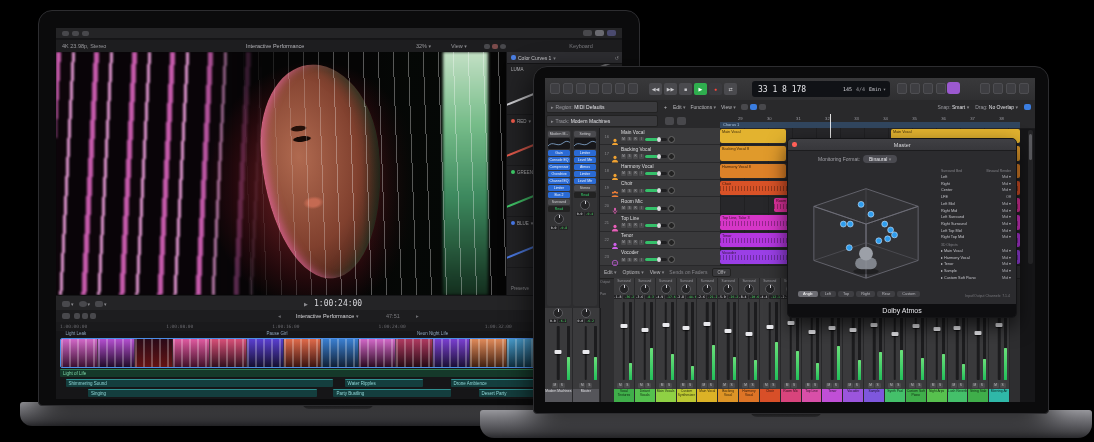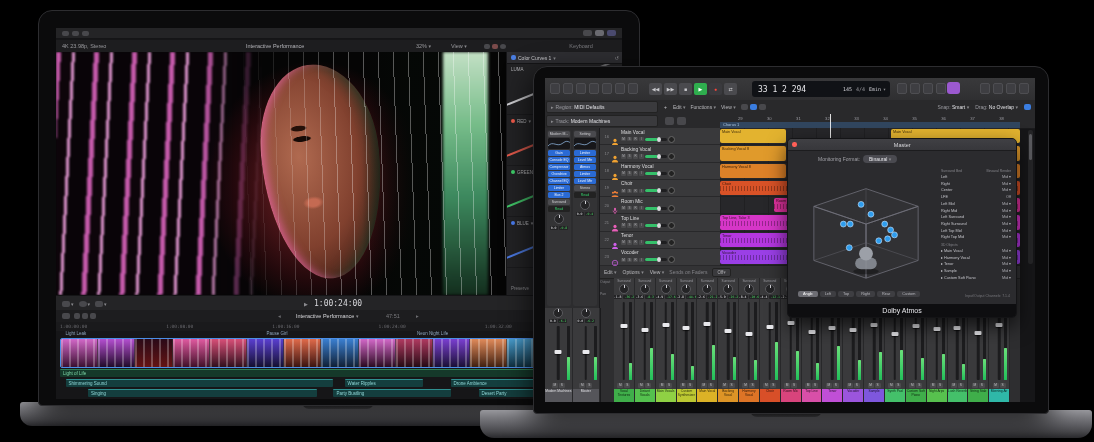--- a/index.html
+++ b/index.html
@@ -314,21 +314,21 @@
           </div>
         <div id="lg-transport" style="position:absolute;left:104px;top:5px;display:flex;gap:2px;">
             <span class="tbtn">◀◀</span>
             <span class="tbtn">▶▶</span>
             <span class="tbtn">■</span>
             <span class="tbtn play">▶</span>
             <span class="tbtn rec">●</span>
             <span class="tbtn">⇄</span>
           </div>
         <div class="lcd">
-          <span style="font-size:8px;margin-left:6px;">33 1 2 294</span>
+          <span style="font-size:8px;margin-left:6px;">33 1 8 178</span>
           <span style="flex:1"></span>
           <span style="font-size:5px;color:#cfcfd4;">145</span>
           <span style="font-size:5px;color:#9a9aa0;margin:0 4px;">4/4</span>
           <span style="font-size:5px;color:#cfcfd4;">Emin</span>
           <span class="caret" style="margin:0 4px 0 2px;">▾</span>
         </div>
         <div id="lg-icons-mid" style="position:absolute;left:352px;top:5px;display:flex;gap:3px;">
             <span class="ico" style="width: 10px; height: 11px; background: rgb(62, 62, 66); border: 1px solid rgb(78, 78, 82); box-sizing: border-box;"></span>
             <span class="ico" style="width: 10px; height: 11px; background: rgb(62, 62, 66); border: 1px solid rgb(78, 78, 82); box-sizing: border-box;"></span>
             <span class="ico" style="width: 10px; height: 11px; background: rgb(62, 62, 66); border: 1px solid rgb(78, 78, 82); box-sizing: border-box;"></span>

